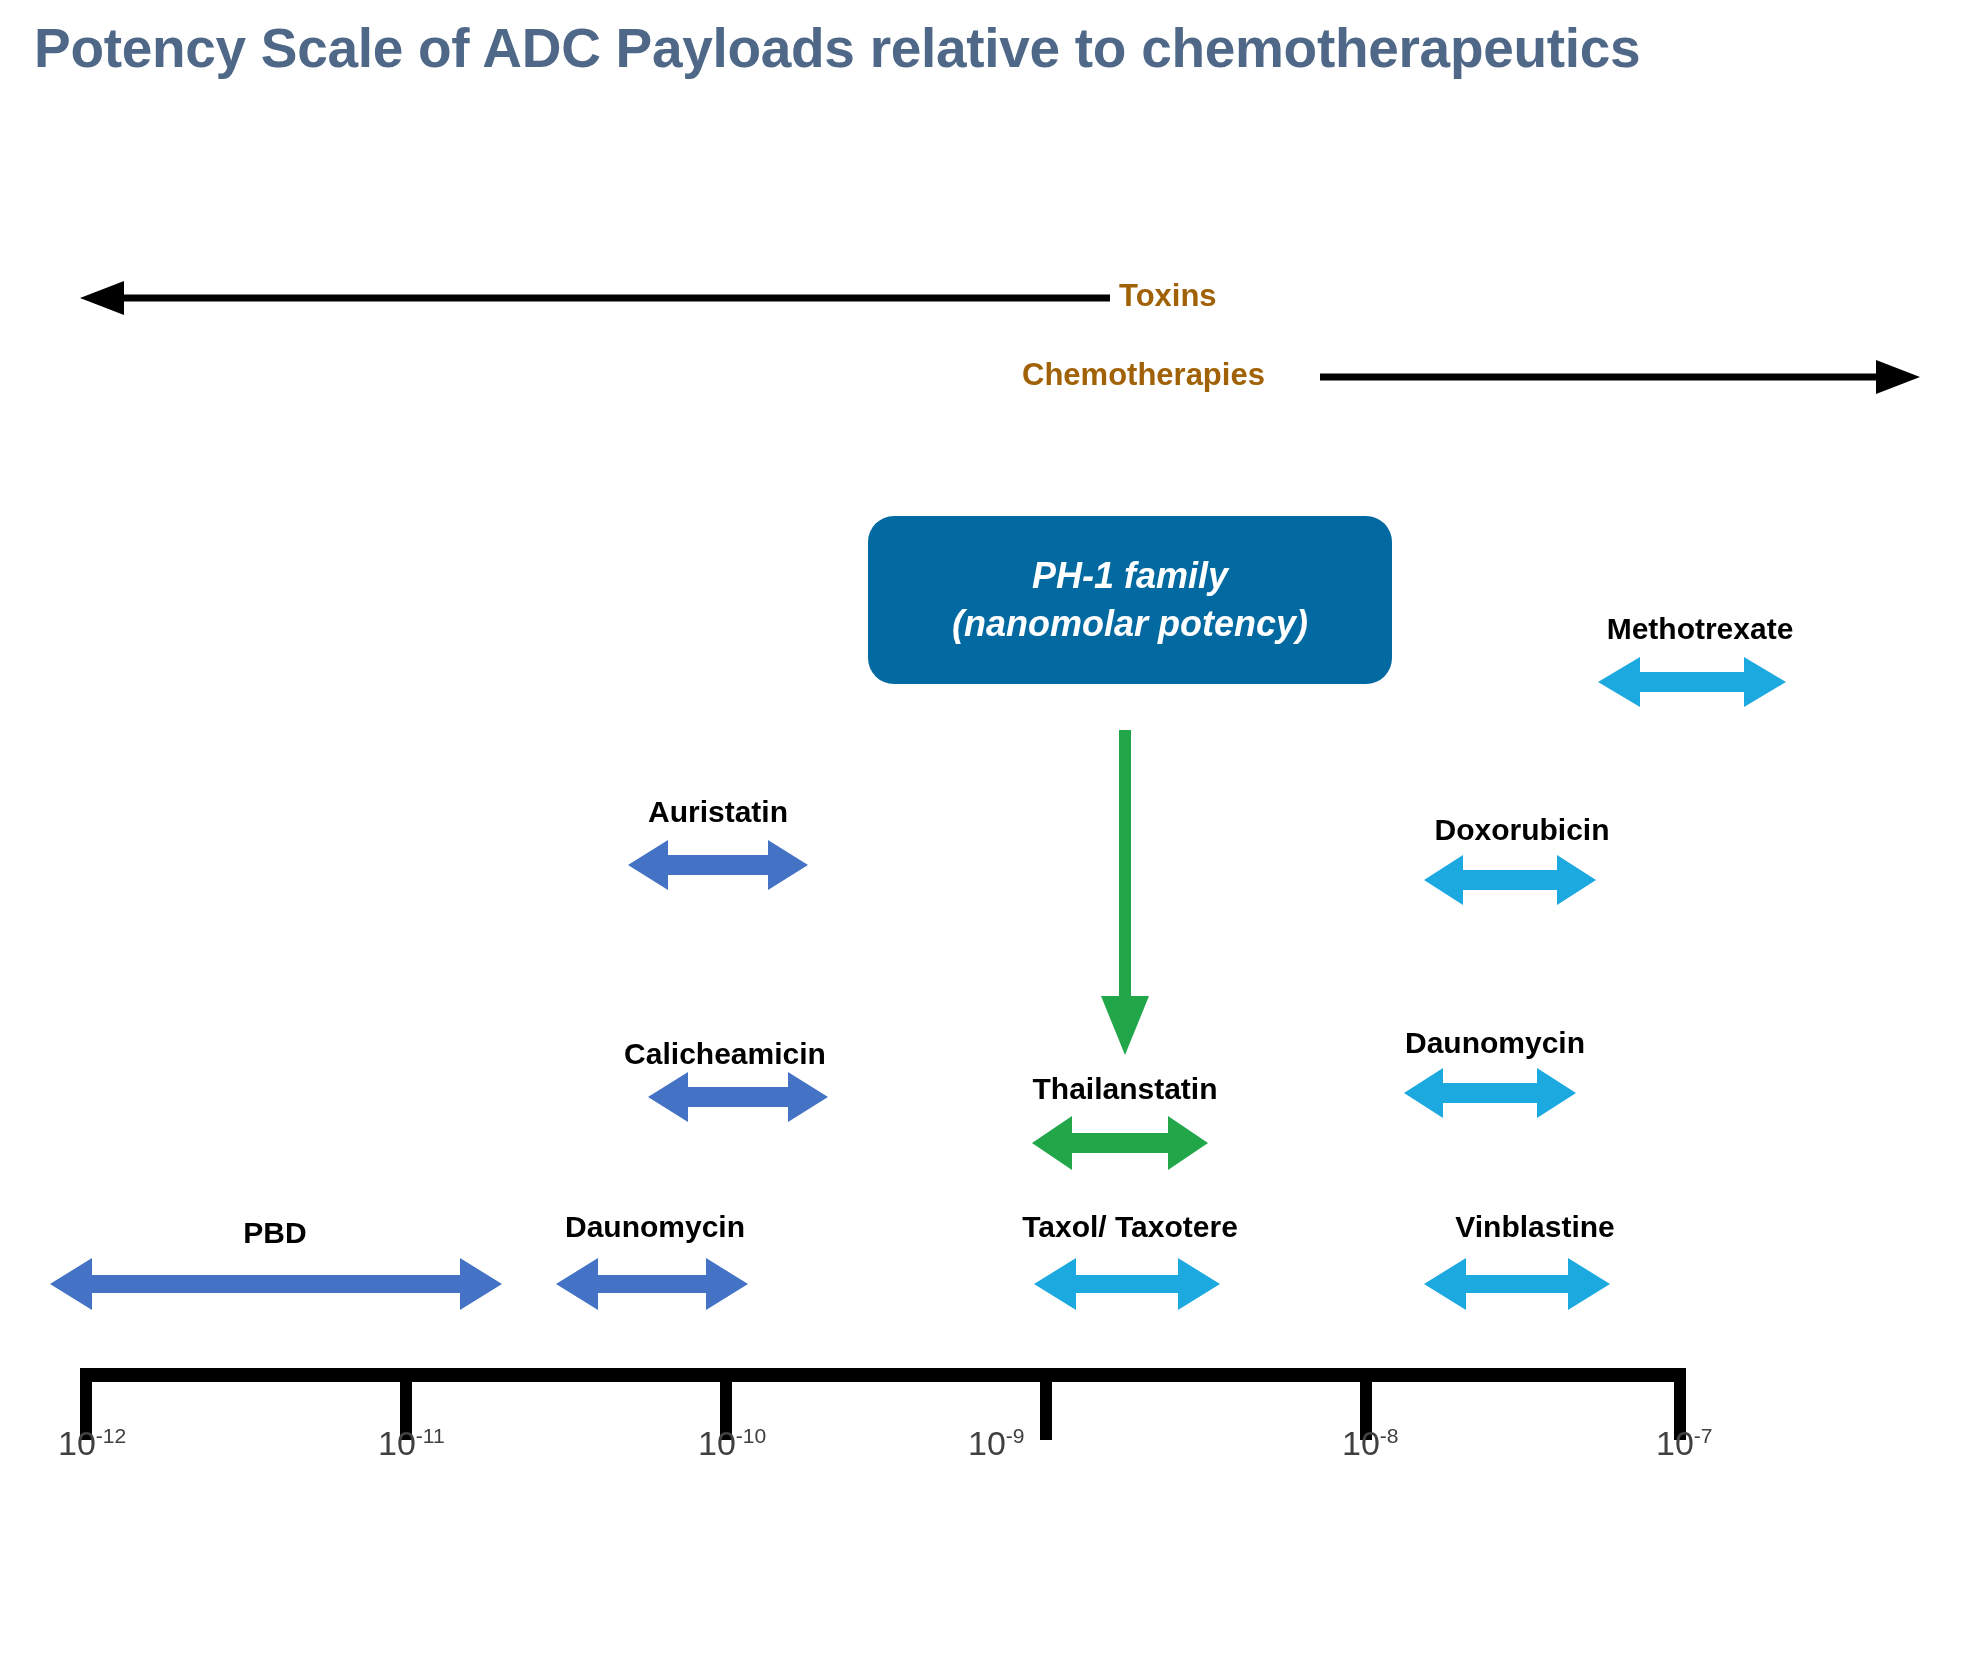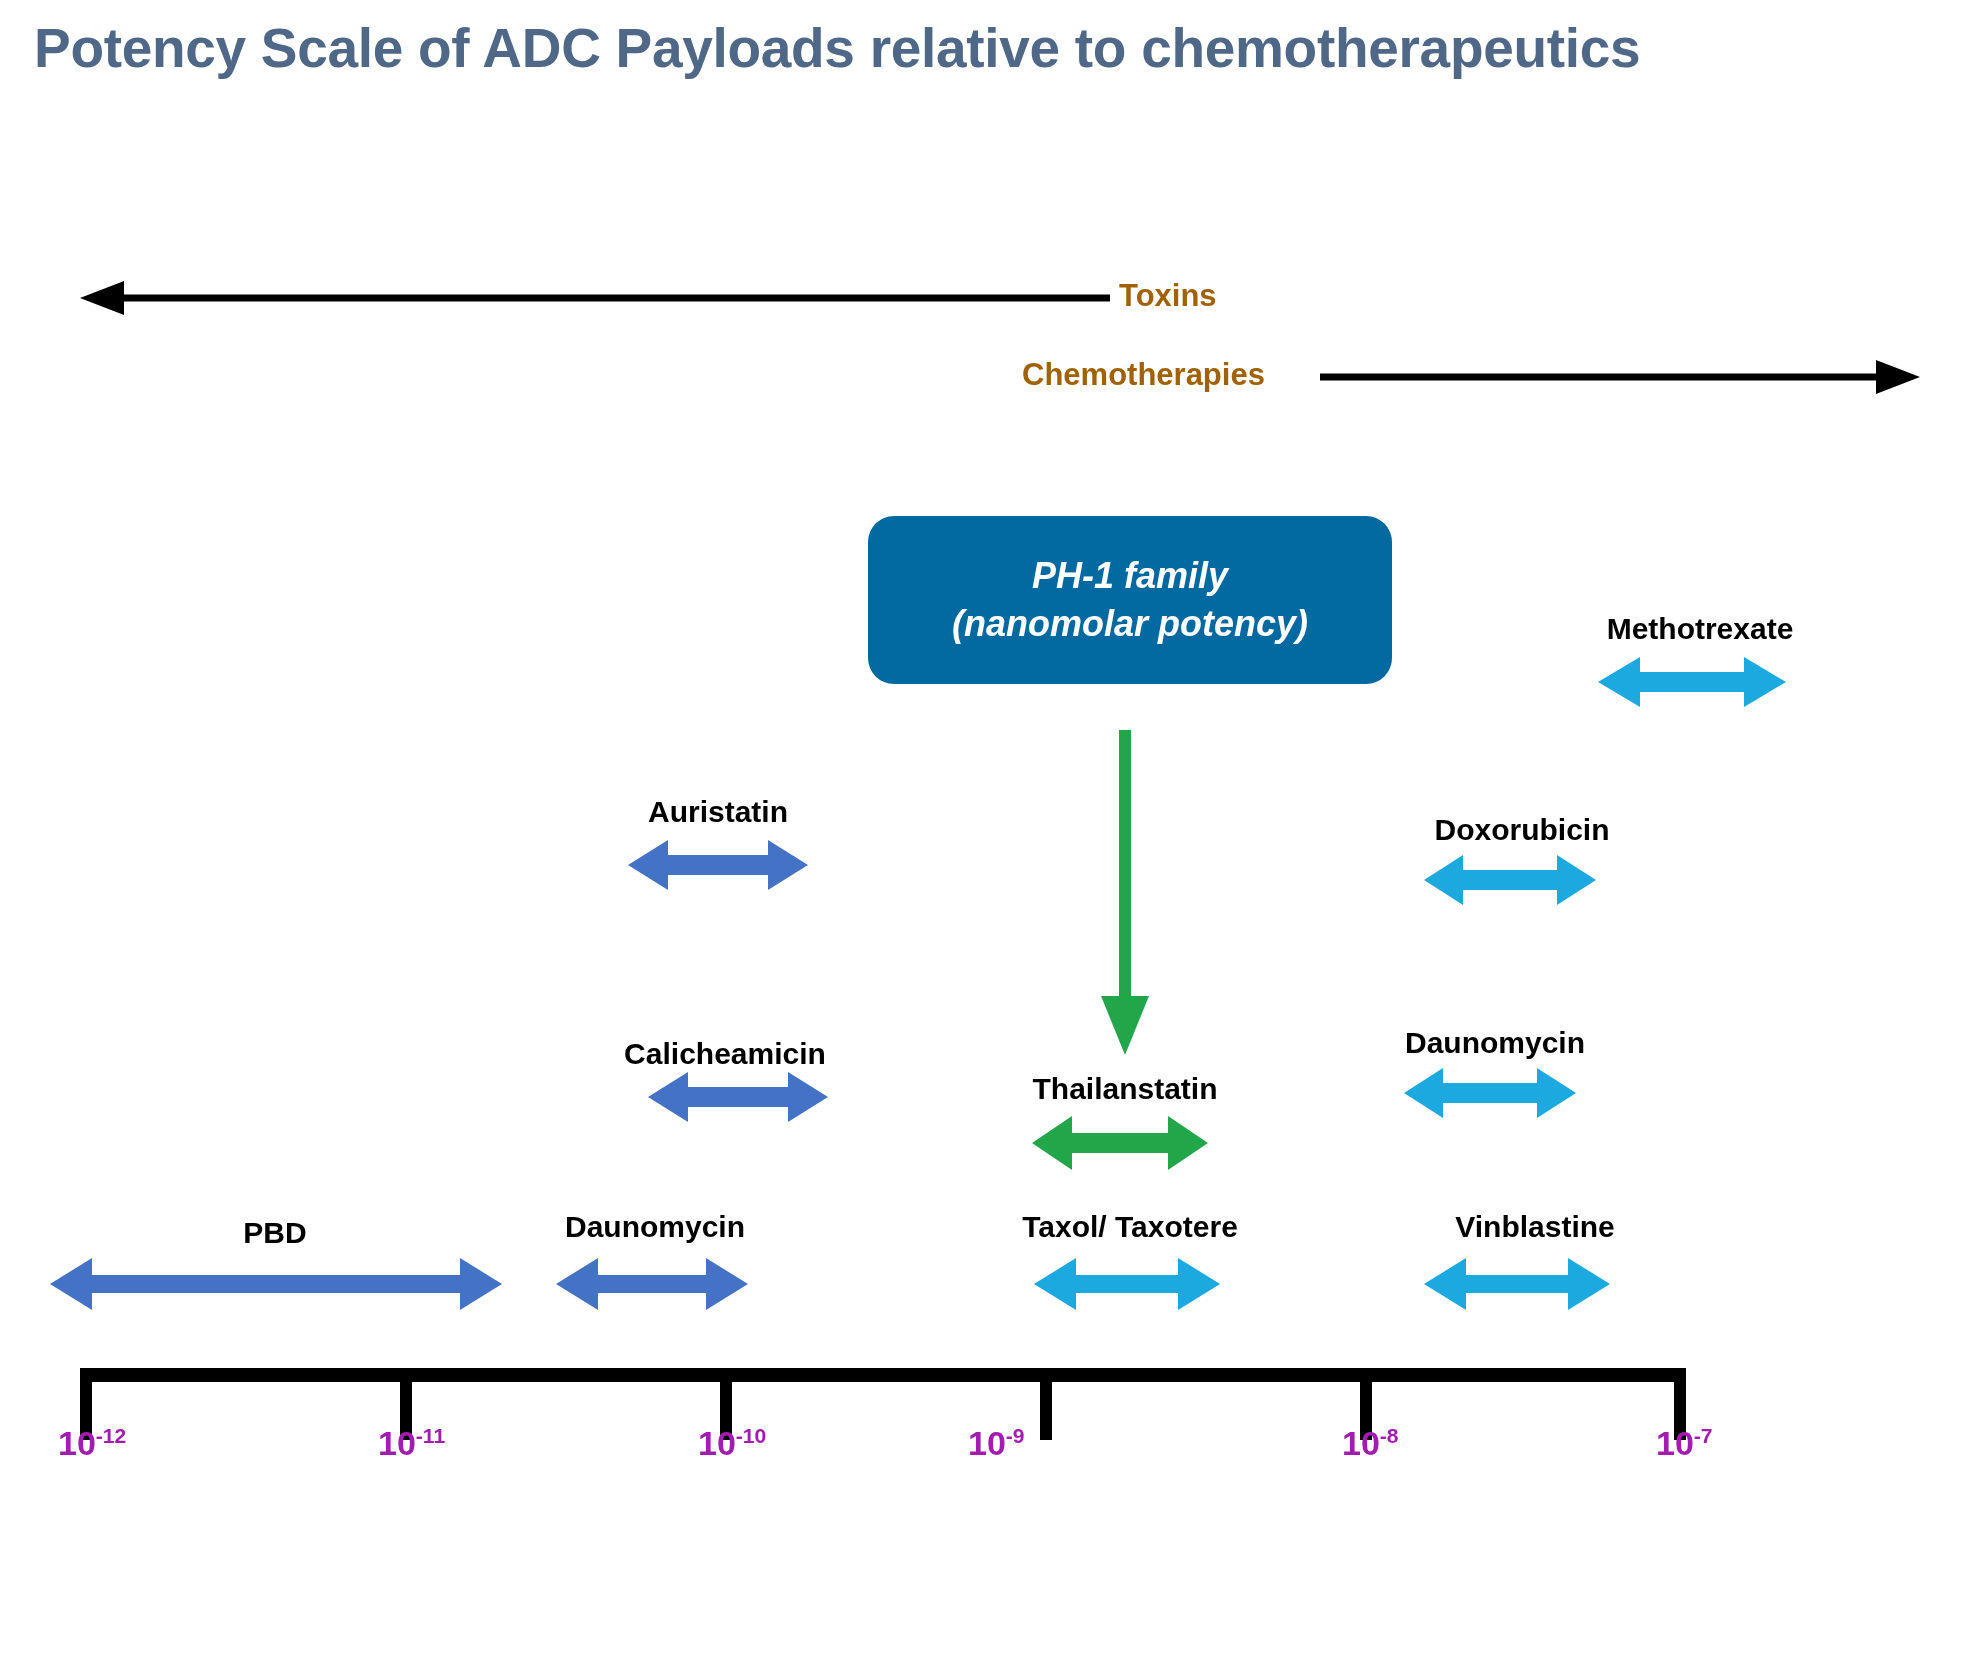--- a/index.html
+++ b/index.html
@@ -91,22 +91,22 @@
     height: 14px;
     background: #000000;
   }
   .tick {
     width: 12px;
     background: #000000;
     top: 1368px;
   }
   .tick-label {
     font-size: 34px;
-    font-weight: bold;
-    color: #a21caf;
+    font-weight: normal;
+    color: #404040;
     top: 1424px;
     white-space: nowrap;
   }
   .tick-label sup {
     font-size: 0.62em;
     vertical-align: super;
     line-height: 0;
   }
 
   

